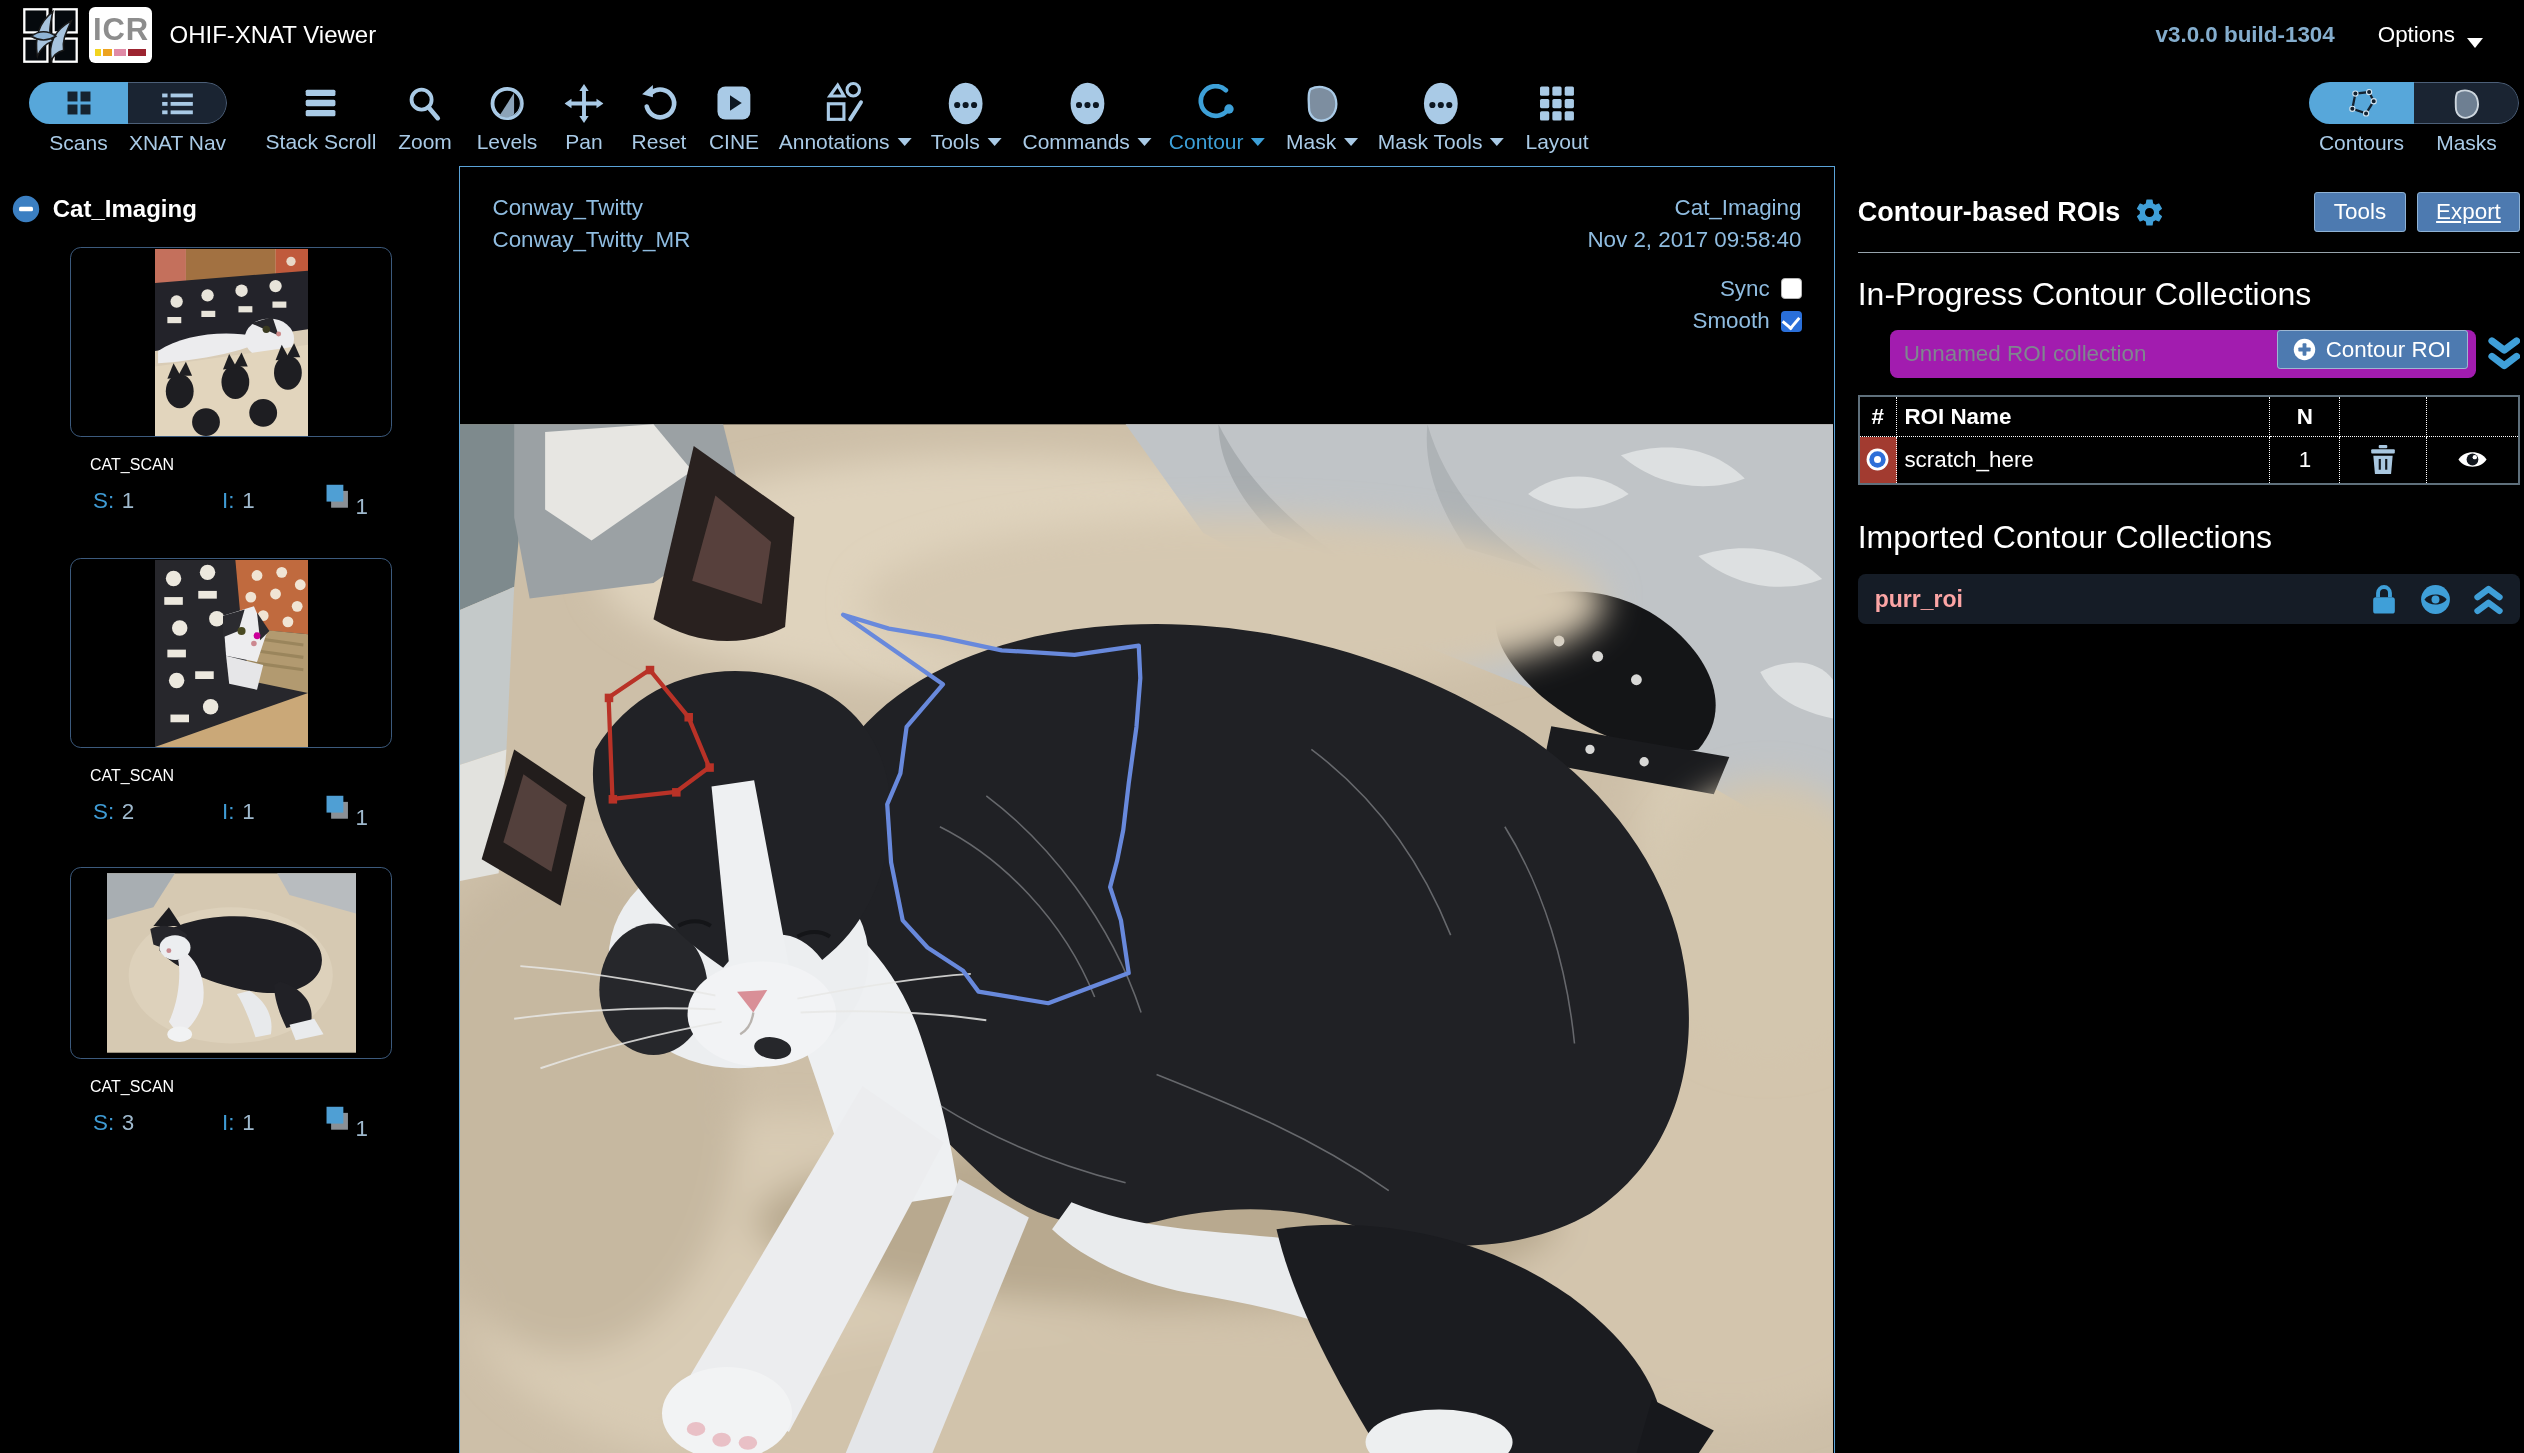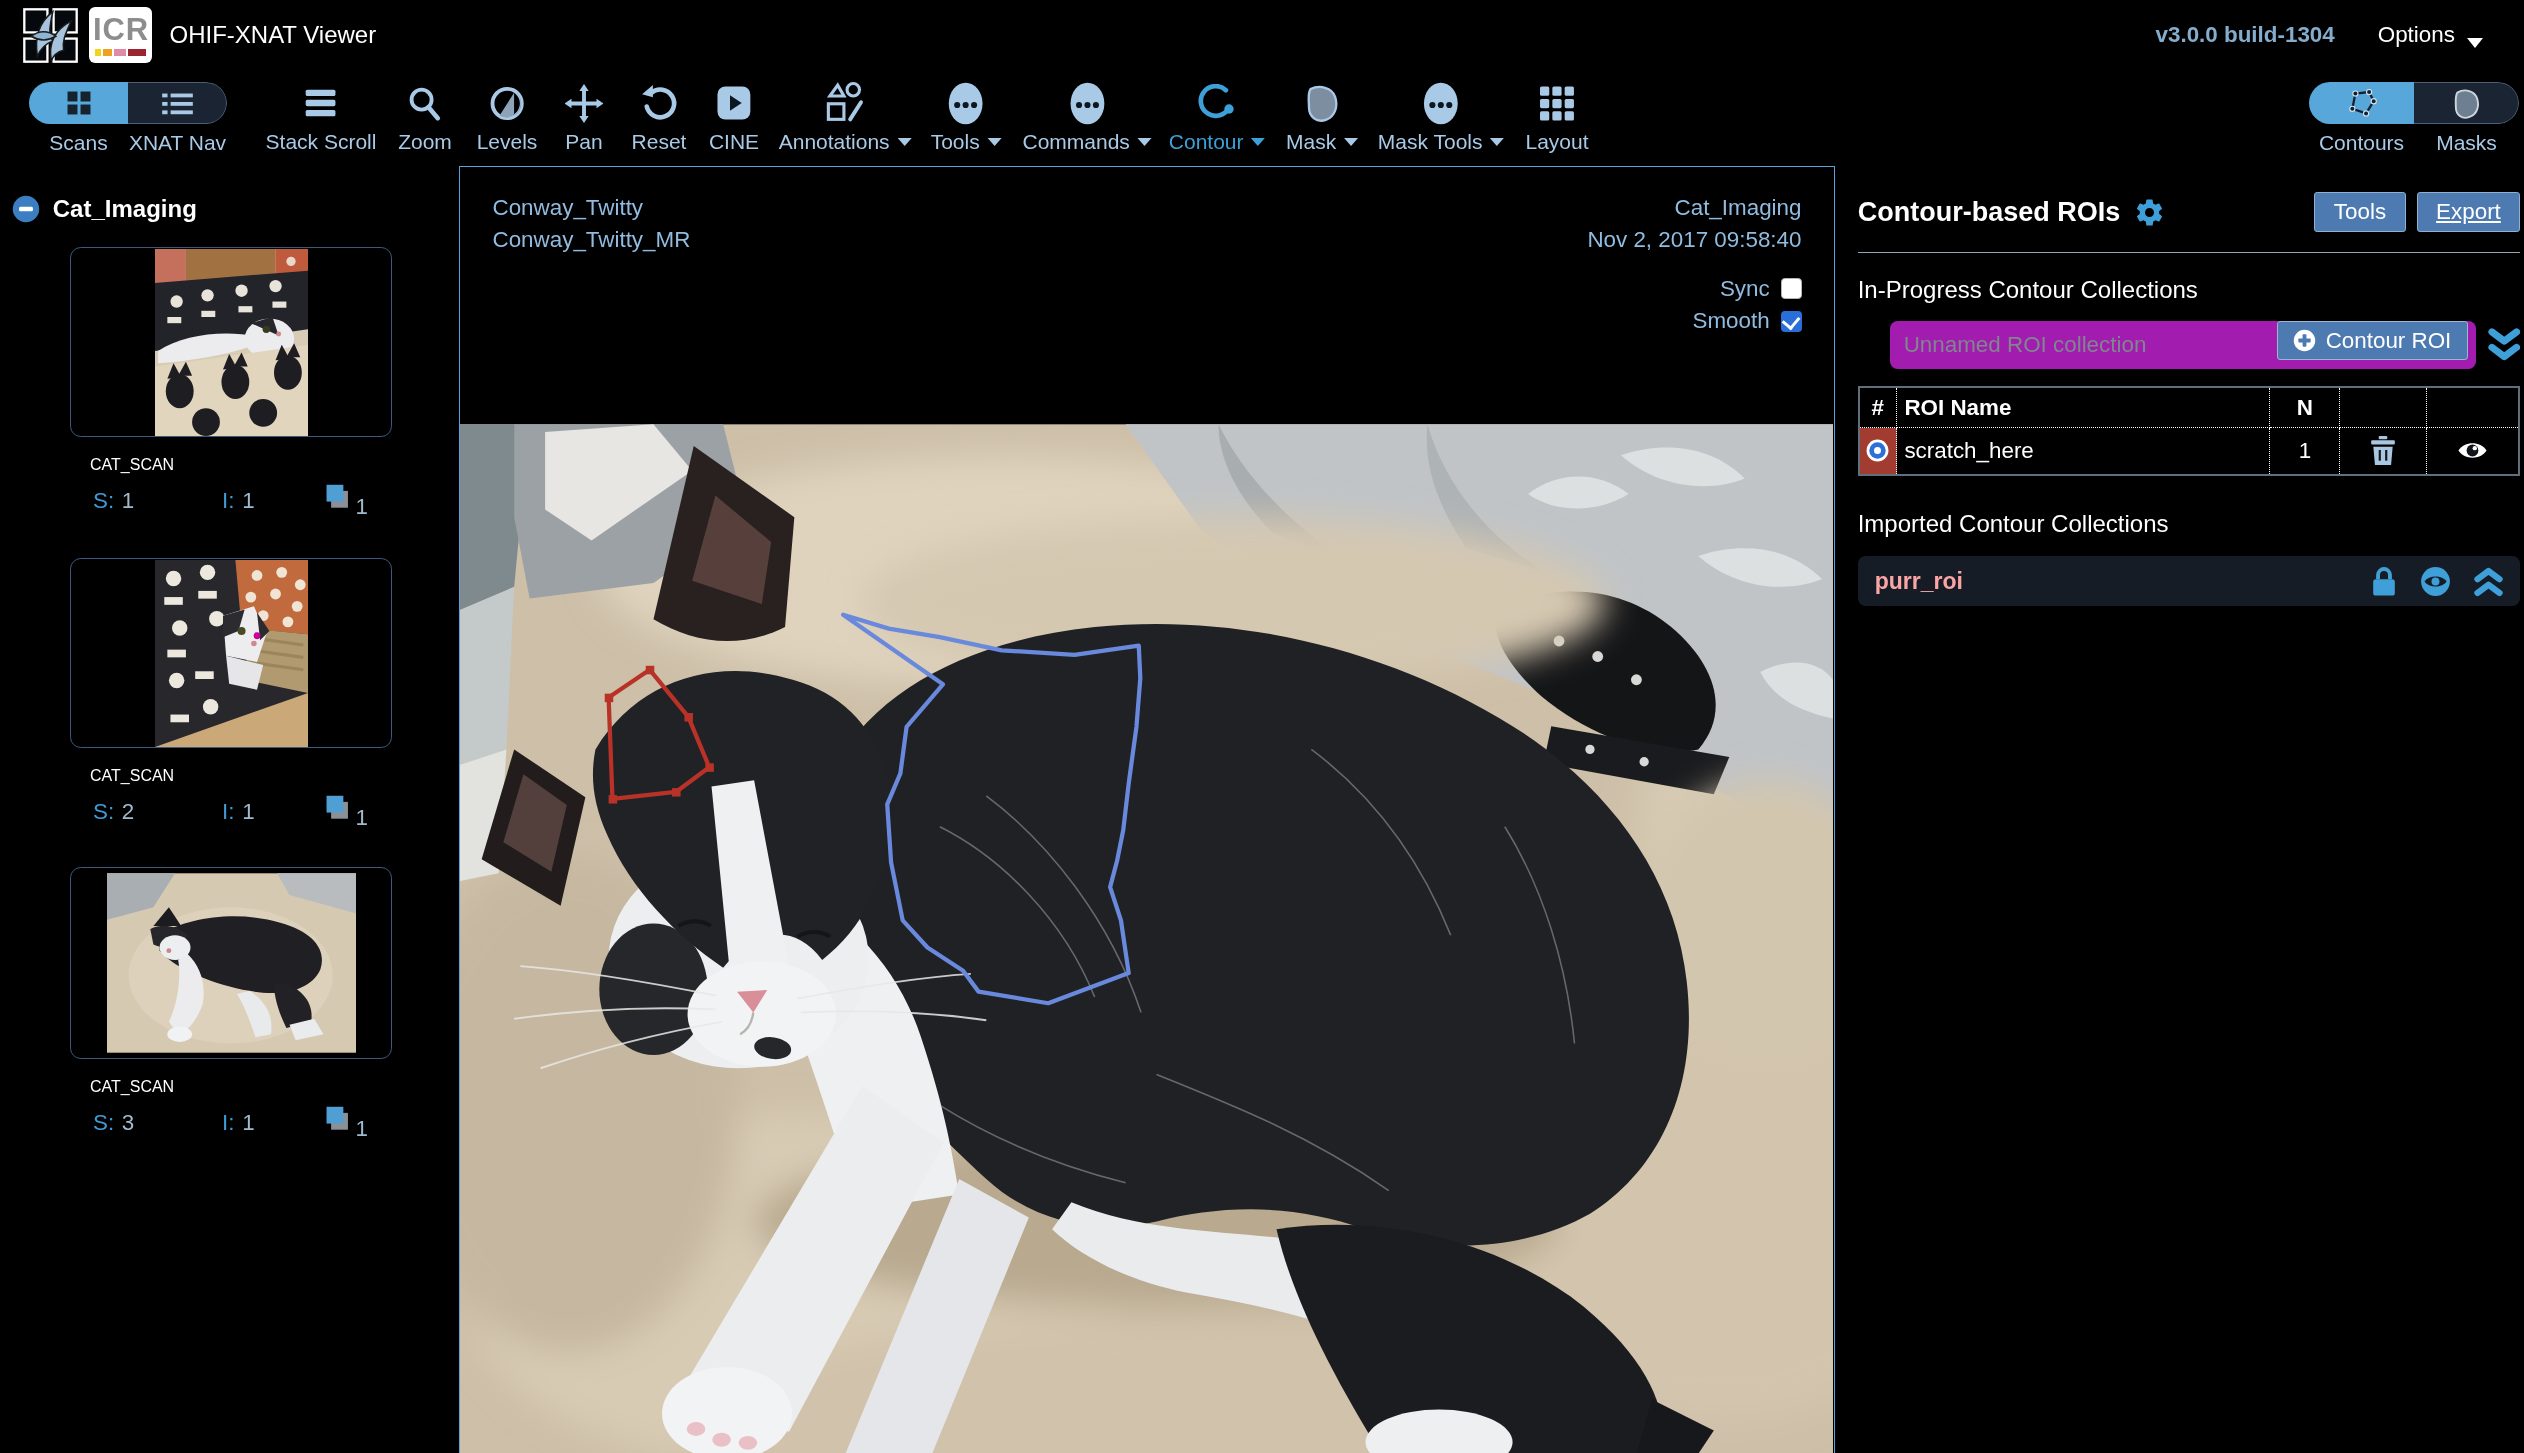--- a/index.html
+++ b/index.html
@@ -69,21 +69,21 @@
 
   
   .roi-panel { position:absolute; left:1843px; top:166px; width:682px; bottom:0; background:#000; padding:26px 4.6px 0 14.7px; }
   .roi-title-row { display:flex; align-items:center; }
   .roi-title { font-size:27px; font-weight:bold; color:#fff; }
   .gear { margin-left:14px; }
   .roi-title-spacer { flex:1; }
   .panel-btn { background:#4d7ab0; border:1.5px solid #8fb2d4; border-radius:3.1px; color:#fff; font-size:22.4px; padding:6.2px 18.6px; cursor:pointer; font-family:"Liberation Sans",sans-serif; }
   .panel-btn + .panel-btn { margin-left:10.8px;text-decoration:underline; }
   .roi-divider { border:none; border-top:1.5px solid #97a4ad; margin-top:20px; }
-  .section-heading { margin-top:23px; font-size:24px; color:#fff; }
+  .section-heading { margin-top:23px; font-size:32px; color:#fff; }
   .collection-row { margin-top:17px; display:flex; align-items:center; }
   .collection-input-wrap { flex:1; height:48px; background:#a21caf; border-radius:7.7px; display:flex; padding:0 7.7px 0 14px;margin-left:32px; }
   .collection-input { flex:1; background:transparent; border:none; outline:none; color:#cfd6dd; font-size:22.4px; font-family:"Liberation Sans",sans-serif; }
   .collection-input::placeholder { color:#7f868f; opacity:1; }
   .contour-roi-btn { display:flex; align-items:center; background:#4d7ab0; border:1.5px solid #9db7d2; border-radius:3.1px; height:39px; padding:0 15.5px; color:#fff; font-size:22.4px; cursor:pointer; white-space:nowrap; }
   .contour-roi-btn svg { margin-right:9.3px; }
   .collection-collapse { margin-left:12.4px; cursor:pointer; display:flex; }
 
   .roi-table { margin-top:17px; border:2.3px solid #5f707c; }
   .rt-row { display:grid; grid-template-columns:37px 1fr 70px 87px 91px; }

